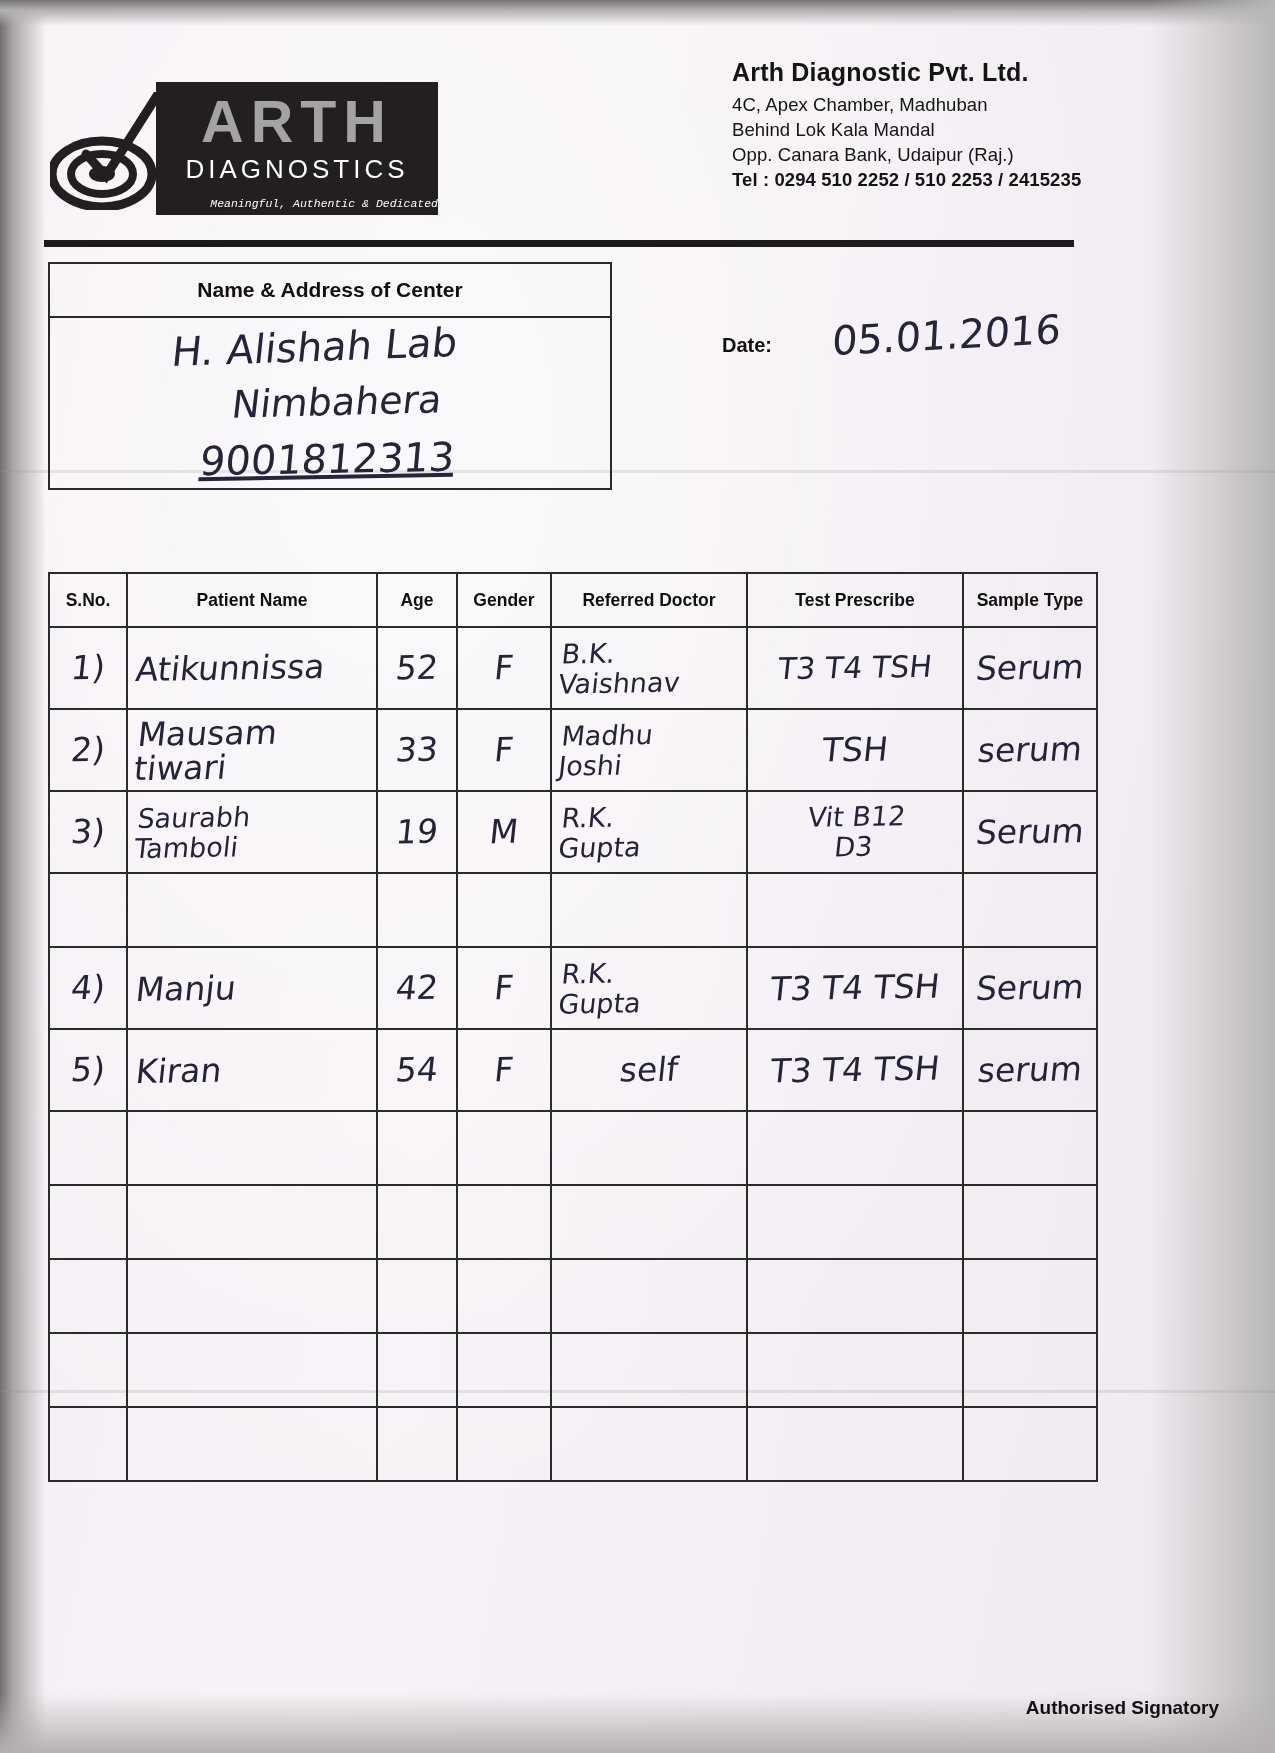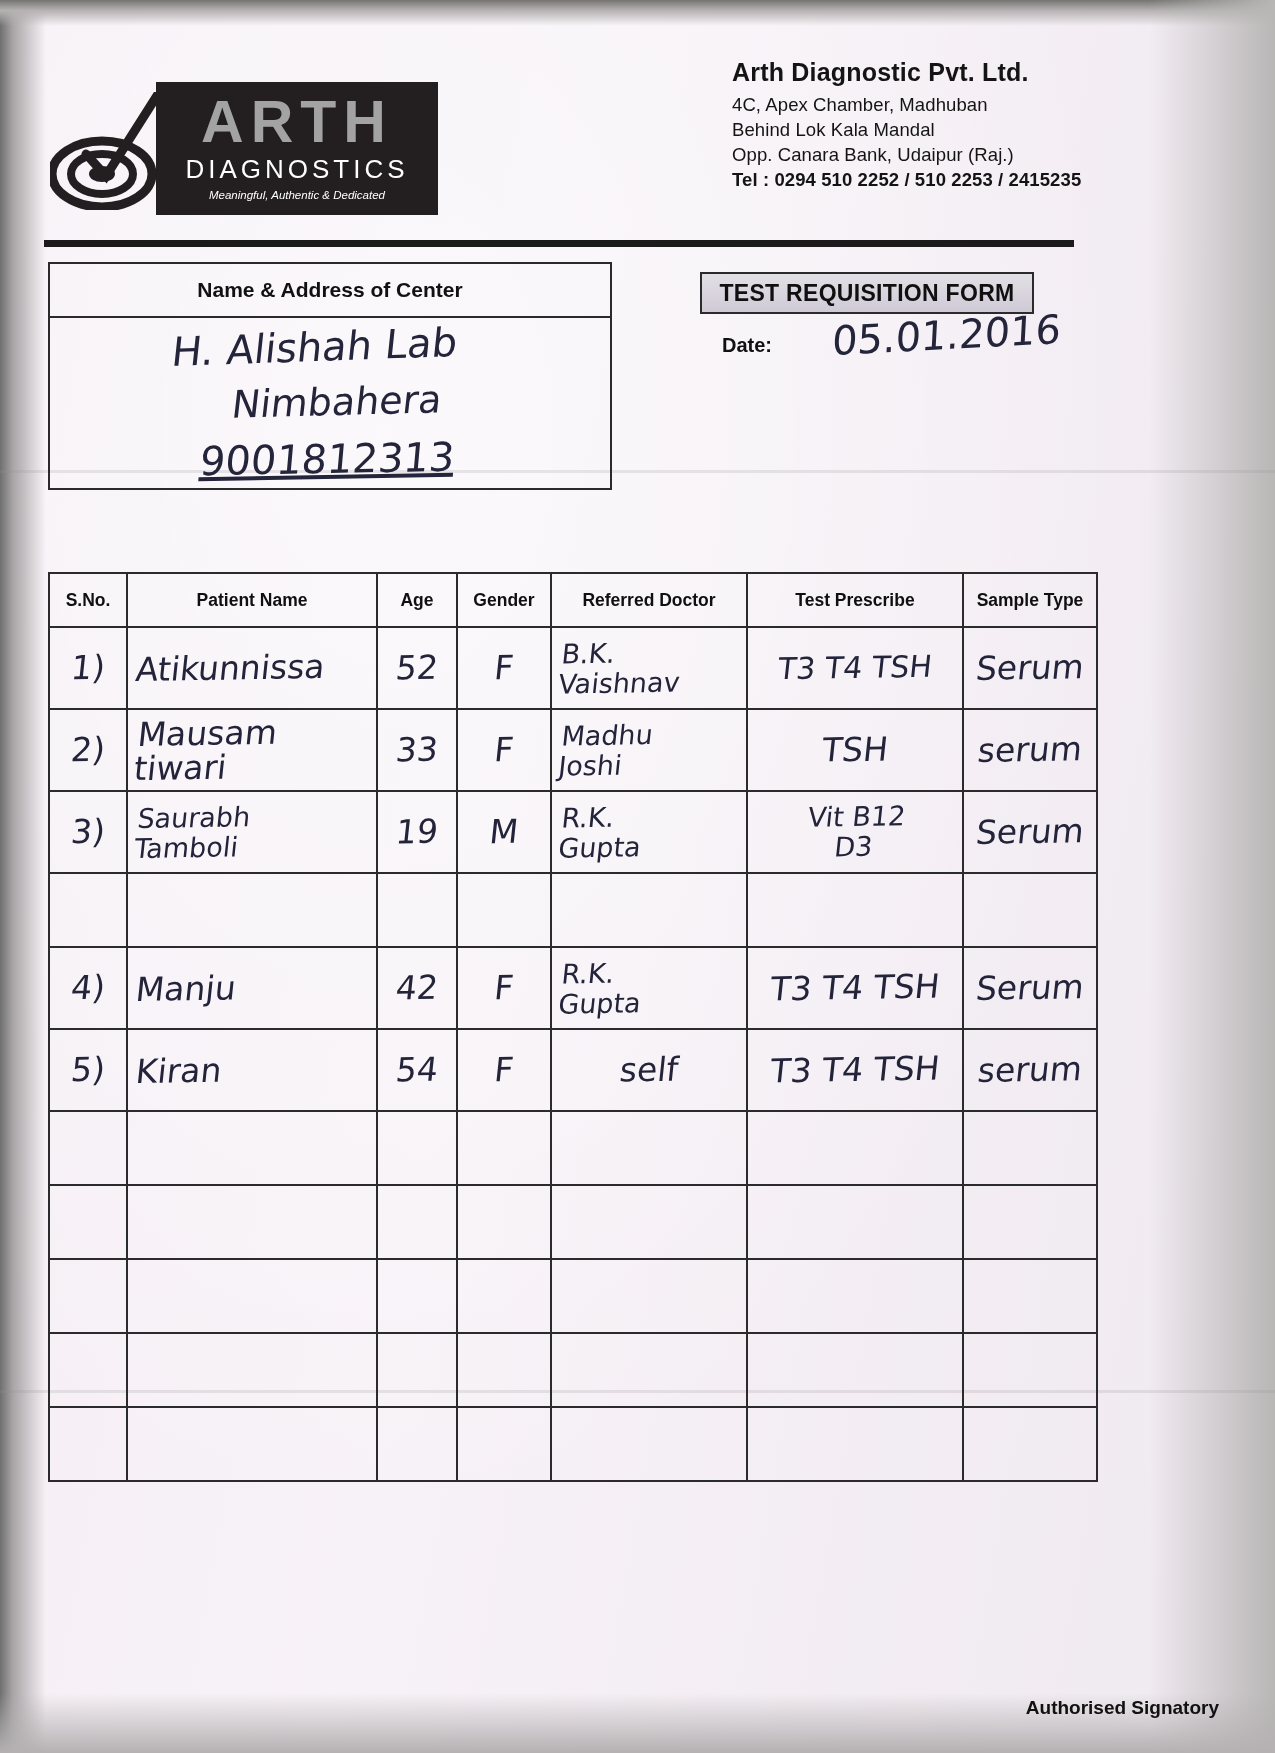--- a/index.html
+++ b/index.html
@@ -81,24 +81,24 @@
     color: #ffffff;
     font-size: 26px;
     letter-spacing: 4px;
     text-align: center;
     margin-top: -2px;
     font-family: "Liberation Sans", sans-serif;
   }
   .logo-tag {
     color: #ffffff;
     font-size: 11.5px;
-    text-align: center;
-    margin-top: 4px;
+    text-align: right;
+    margin-top: 12px;
     font-style: italic;
-    font-family: Liberation Sans, sans-serif;
+    font-family: Liberation Mono, monospace;
   }
   .logo-mark {
     position: absolute;
     left: 8px;
     top: 30px;
     width: 116px;
     height: 118px;
   }
 
   
@@ -313,21 +313,20 @@
 
   <div class="center-box">
     <div class="center-box-head">Name &amp; Address of Center</div>
     <div class="center-hand">
       <div class="hand hw1">H. Alishah Lab</div>
       <div class="hand hw2">Nimbahera</div>
       <div class="hand hw3">9001812313</div>
     </div>
   </div>
 
-  <div class="trf">TEST REQUISITION FORM</div>
   <div class="date-label">Date:</div>
   <div class="hand date-value">05.01.2016</div>
 
   <div class="table-wrap">
     <table class="reqtable">
       <colgroup>
         <col class="col-sno">
           <col class="col-name">
           <col class="col-age">
           <col class="col-gen">

